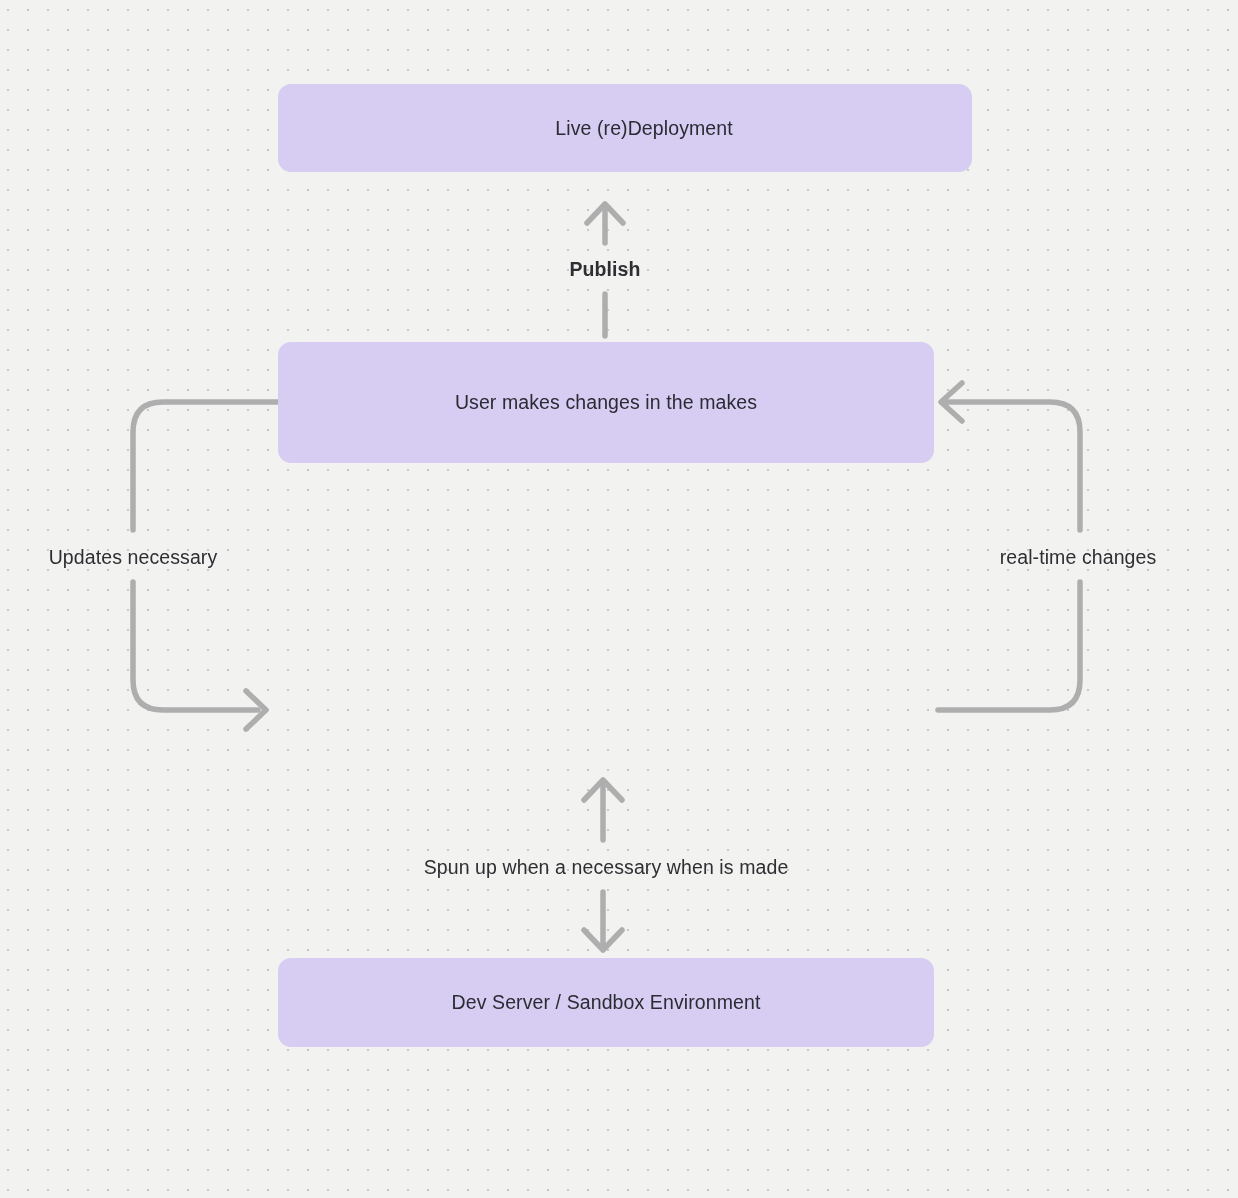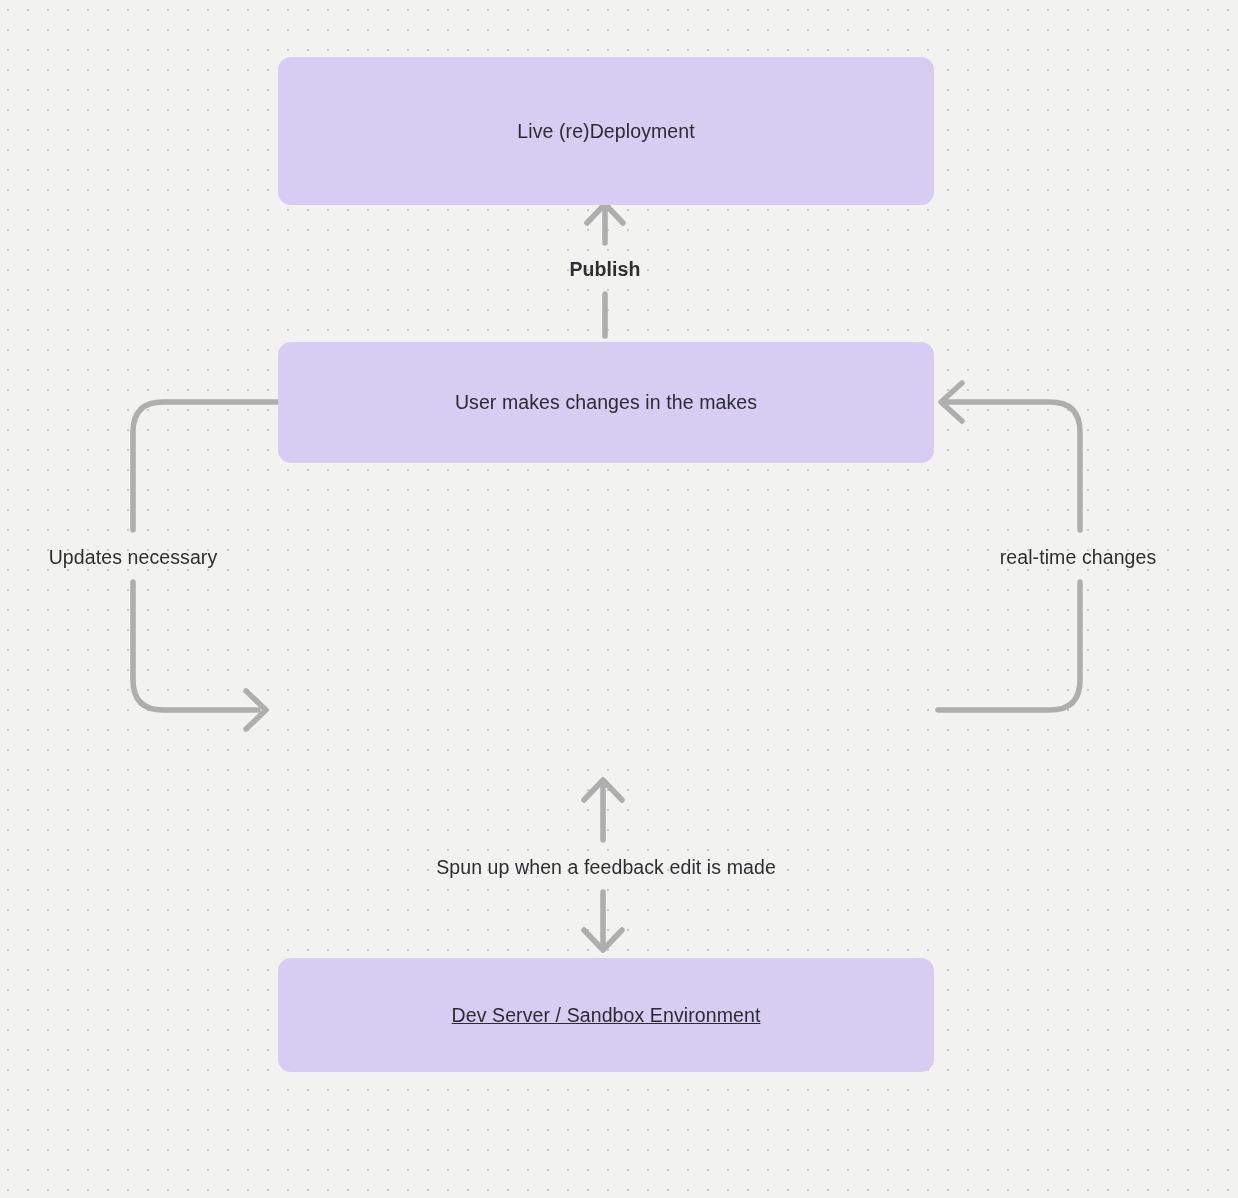--- a/index.html
+++ b/index.html
@@ -24,24 +24,24 @@
     background: #d7cdf3;
     border-radius: 13px;
     display: flex;
     align-items: center;
     justify-content: center;
     text-align: center;
     color: #2b2b33;
     font-size: 19.5px;
     letter-spacing: 0.1px;
   }
-  #node-live-deployment { top: 57px;  height: 148px; }
+  #node-live-deployment { top: 84px;  height: 88px; padding-left: 38px; }
   #node-editor          { top: 342px; height: 121px; }
   #node-preview         { top: 648px; height: 123px; }
-  #node-dev-server      { top: 958px; height: 114px; text-decoration: underline; }
+  #node-dev-server      { top: 958px; height: 89px; }
 
   #edges-layer {
     position: absolute;
     left: 0;
     top: 0;
     pointer-events: none;
   }
   #edges-layer path {
     fill: none;
     stroke: #aeaeae;
@@ -107,15 +107,15 @@
   <div class="node" id="node-dev-server">
     <span>Dev Server / Sandbox Environment</span>
   </div>
 
   <div class="edge-label" id="label-publish">Publish</div>
 
   <div class="edge-label" id="label-updates-instantly">Updates necessary</div>
 
   <div class="edge-label" id="label-realtime-feedback">real-time changes</div>
 
-  <div class="edge-label" id="label-spun-up">Spun up when a feedback edit is made</div>
+  <div class="edge-label" id="label-spun-up">Spun up when a necessary when is made</div>
 
 </div>
 
 </body></html>

